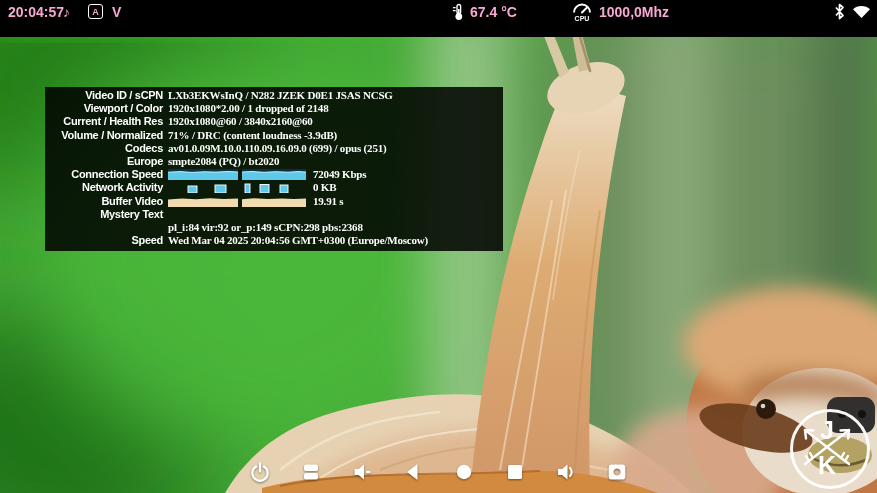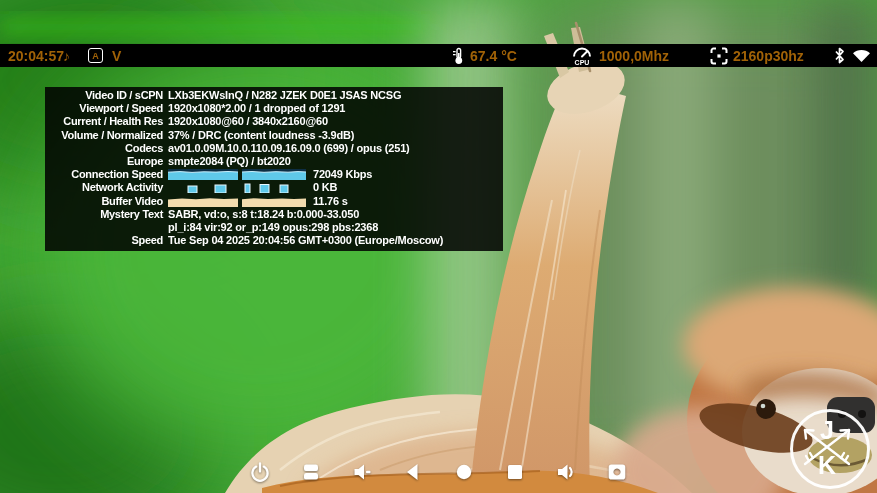--- a/index.html
+++ b/index.html
@@ -6,22 +6,22 @@
   body{
     width:877px;height:493px;position:relative;overflow:hidden;
     background:#000;font-family:"Liberation Sans",sans-serif;
     -webkit-font-smoothing:antialiased;
   }
   
   .video-frame{position:absolute;inset:0;z-index:0;}
   .video-frame svg{display:block;}
   
   .status-bar{
-    position:absolute;top:0;left:0;right:0;height:23px;background:var(--status-bar-bg,#000);
-    color:#a16207;z-index:30;font-size:14px;font-weight:700;margin-top:44px;
+    position:absolute;top:0;left:0;right:0;height:37px;background:var(--status-bar-bg,#000);
+    color:#f9a8d4;z-index:30;font-size:14px;font-weight:700;
   }
   .sb-item{position:absolute;top:0;height:23px;display:flex;align-items:center;gap:5px;white-space:nowrap;}
   .sb-time{left:8px;}
   .sb-note{left:63px;font-size:14px;font-weight:400;}
   .sb-abadge{left:88px;}
   .a-box{display:flex;align-items:center;justify-content:center;width:13px;height:13px;
     border:1.5px solid #fff;border-radius:3px;font-size:9px;font-weight:700;}
   .sb-vbadge{left:112px;font-size:14px;font-weight:800;letter-spacing:0;}
   .sb-temp{left:452px;}
   .sb-cpu{left:570px;}
@@ -29,21 +29,21 @@
   .sb-radio{right:6px;gap:7px;}
   .sb-ic{display:flex;align-items:center;justify-content:center;}
   
   .stats-panel{
     position:absolute;left:45px;top:87px;width:458px;z-index:20;
     background:var(--panel-bg,rgba(0,0,0,.85));color:#fff;
     padding:2px 0 4px 0;font-size:11px;
   }
   .stat-row{display:flex;align-items:center;height:13.2px;line-height:13px;white-space:nowrap;}
   .stat-label{flex:none;width:118px;text-align:right;font-weight:700;padding-right:5px;letter-spacing:-.3px;}
-  .stat-value{font-weight:600;letter-spacing:-.2px;}
+  .stat-value{font-weight:600;letter-spacing:-.2px;font-family:Liberation Serif, serif;}
   .stat-graph{flex:none;width:138px;display:flex;gap:4px;margin-right:7px;height:11px;}
   .seg{display:block;height:11px;}
   .spark-bg{fill:#0d2e44;}
   .spark-fill{fill:var(--accent-cyan,#5fc9e9);}
   .spark-top{stroke:#c9eefb;stroke-width:1;fill:none;}
   .net-bar{fill:var(--accent-cyan,#5fc9e9);stroke:#e9f8fe;stroke-width:1;}
   .buf-fill{fill:var(--accent-cream,#f2dbae);}
   
   .nav-bar{
     position:absolute;left:0;right:0;bottom:0;height:38px;z-index:25;
@@ -158,29 +158,20 @@
     <span class="sb-ic">
       <svg width="24" height="21" viewBox="0 0 24 21">
           <path d="M4,11.5 A8,8 0 0 1 20,11.5" fill="none" stroke="#fff" stroke-width="2"></path>
           <path d="M12,11.5 L17,6.5" stroke="#fff" stroke-width="2" stroke-linecap="round"></path>
           <text x="12" y="19.5" text-anchor="middle" font-size="7" font-weight="700" fill="#fff" font-family="Liberation Sans, sans-serif">CPU</text>
         </svg>
     </span>
     <span>1000,0Mhz</span>
   </div>
 
-  <div class="sb-item sb-res">
-    <span class="sb-ic">
-      <svg width="18" height="18" viewBox="0 0 18 18">
-          <path d="M1.5,6 V3.5 A2,2 0 0 1 3.5,1.5 H6 M12,1.5 H14.5 A2,2 0 0 1 16.5,3.5 V6 M16.5,12 V14.5 A2,2 0 0 1 14.5,16.5 H12 M6,16.5 H3.5 A2,2 0 0 1 1.5,14.5 V12" fill="none" stroke="#fff" stroke-width="2"></path>
-          <rect x="7.4" y="7.4" width="3.2" height="3.2" fill="#fff"></rect>
-        </svg>
-    </span>
-    <span>2160p30hz</span>
-  </div>
 
   <div class="sb-item sb-radio">
     <span class="sb-ic">
       <svg width="11" height="17" viewBox="0 0 11 17">
           <path d="M2,4.5 L9,12.5 L5.5,15.5 L5.5,1.5 L9,4.5 L2,12.5" fill="none" stroke="#fff" stroke-width="1.7" stroke-linejoin="round"></path>
         </svg>
     </span>
     <span class="sb-ic">
       <svg width="19" height="15" viewBox="0 0 19 15">
           <path d="M9.5,14 L1,5.2 A13,13 0 0 1 18,5.2 Z" fill="#fff"></path>
@@ -188,30 +179,30 @@
     </span>
   </div>
 </div>
 
 <div class="stats-panel">
   <div class="stat-row">
     <span class="stat-label">Video ID / sCPN</span>
     <span class="stat-value">LXb3EKWsInQ / N282 JZEK D0E1 JSAS NCSG</span>
   </div>
   <div class="stat-row">
-    <span class="stat-label">Viewport / Speed</span>
-    <span class="stat-value">1920x1080*2.00 / 1 dropped of 1291</span>
+    <span class="stat-label">Viewport / Color</span>
+    <span class="stat-value">1920x1080*2.00 / 1 dropped of 2148</span>
   </div>
   <div class="stat-row">
     <span class="stat-label">Current / Health Res</span>
     <span class="stat-value">1920x1080@60 / 3840x2160@60</span>
   </div>
   <div class="stat-row">
     <span class="stat-label">Volume / Normalized</span>
-    <span class="stat-value">37% / DRC (content loudness -3.9dB)</span>
+    <span class="stat-value">71% / DRC (content loudness -3.9dB)</span>
   </div>
   <div class="stat-row">
     <span class="stat-label">Codecs</span>
     <span class="stat-value">av01.0.09M.10.0.110.09.16.09.0 (699) / opus (251)</span>
   </div>
   <div class="stat-row">
     <span class="stat-label">Europe</span>
     <span class="stat-value">smpte2084 (PQ) / bt2020</span>
   </div>
 
@@ -251,34 +242,33 @@
   <div class="stat-row">
     <span class="stat-graph" style="order:2">
       <svg class="seg" width="70" height="11" viewBox="0 0 70 11">
           <polygon class="buf-fill" points="0,3.5 14,2.4 28,3.2 42,2.2 56,3.0 70,2.6 70,11 0,11"></polygon>
         </svg>
       <svg class="seg" width="64" height="11" viewBox="0 0 64 11">
           <polygon class="buf-fill" points="0,3.2 12,2.3 26,3.1 40,2.4 52,3.0 64,2.5 64,11 0,11"></polygon>
         </svg>
     </span>
     <span class="stat-label" style="order:1">Buffer Video</span>
-    <span class="stat-value" style="order:3">11.76 s</span>
+    <span class="stat-value" style="order:3">19.91 s</span>
   </div>
 
   <div class="stat-row">
     <span class="stat-label">Mystery Text</span>
-    <span class="stat-value">SABR, vd:o, s:8 t:18.24 b:0.000-33.050</span>
   </div>
   <div class="stat-row">
     <span class="stat-label"></span>
-    <span class="stat-value">pl_i:84 vir:92 or_p:149 opus:298 pbs:2368</span>
+    <span class="stat-value">pl_i:84 vir:92 or_p:149 sCPN:298 pbs:2368</span>
   </div>
   <div class="stat-row">
     <span class="stat-label">Speed</span>
-    <span class="stat-value">Tue Sep 04 2025 20:04:56 GMT+0300 (Europe/Moscow)</span>
+    <span class="stat-value">Wed Mar 04 2025 20:04:56 GMT+0300 (Europe/Moscow)</span>
   </div>
 </div>
 
 <div class="nav-bar">
   <div class="nav-btn">
     <span><svg width="22" height="22" viewBox="0 0 22 22">
           <path d="M7.2,5.6 A7.6,7.6 0 1 0 14.8,5.6" fill="none" stroke="#fff" stroke-width="2.3" stroke-linecap="round"></path>
           <line x1="11" y1="2.5" x2="11" y2="10.5" stroke="#fff" stroke-width="2.3" stroke-linecap="round"></line>
         </svg></span>
   </div>

